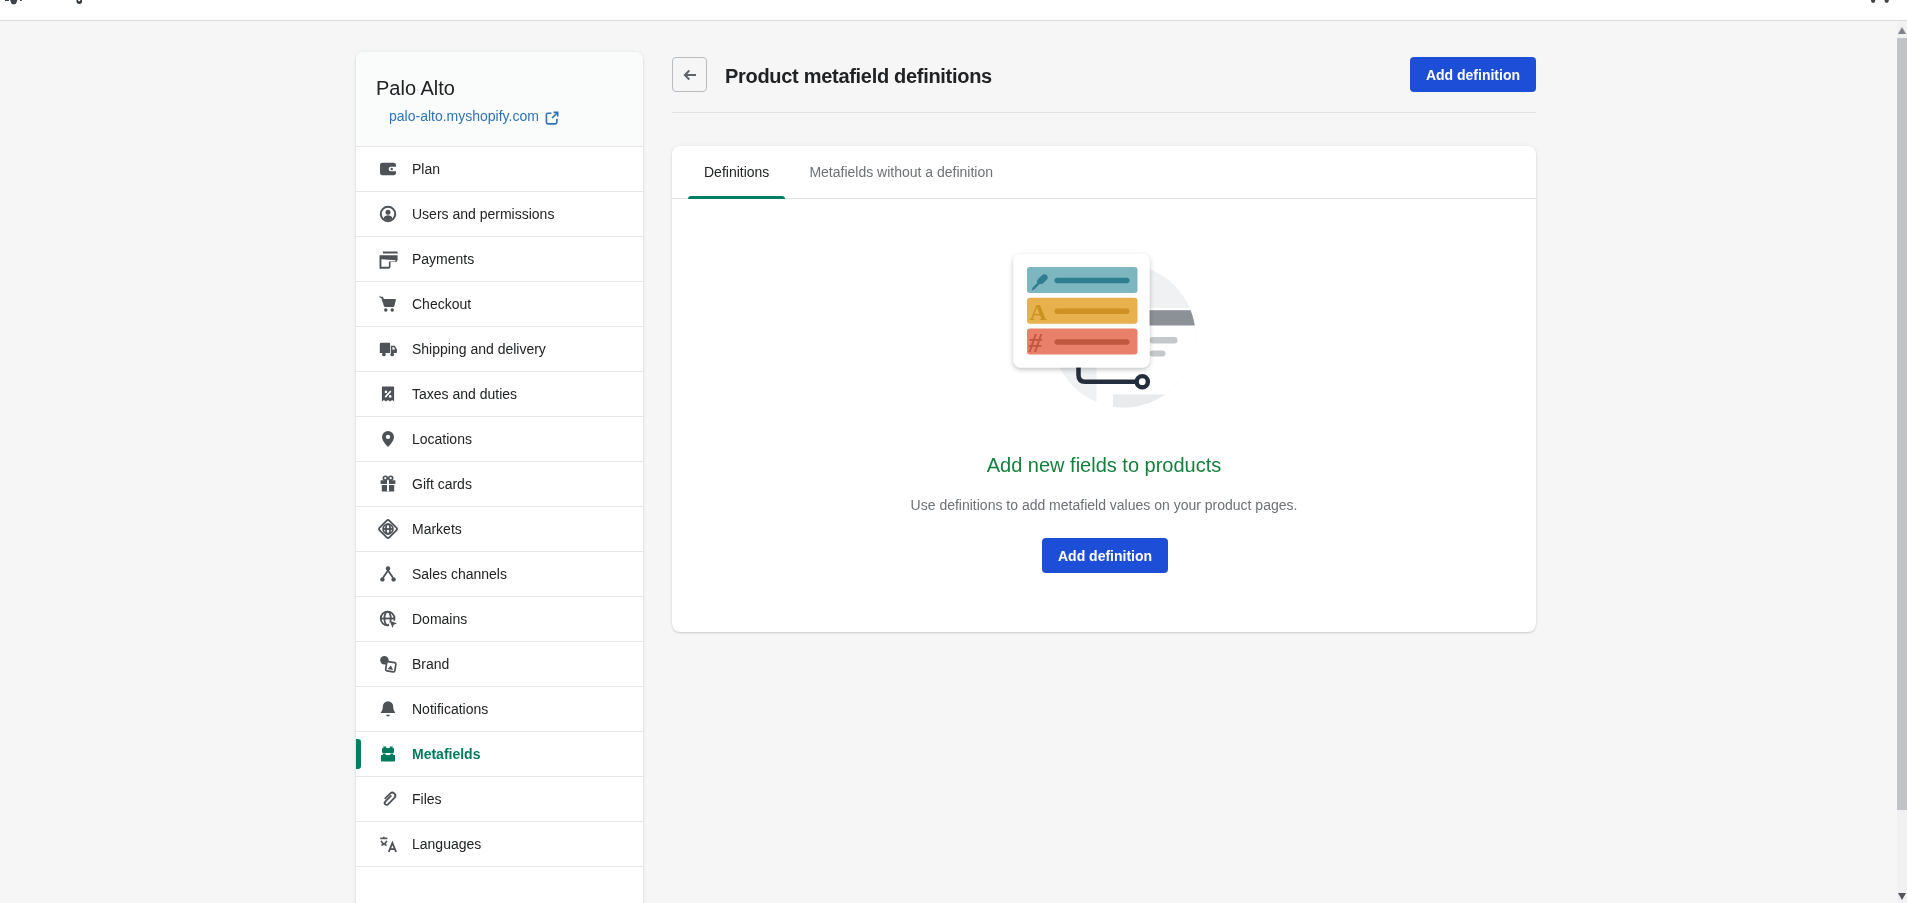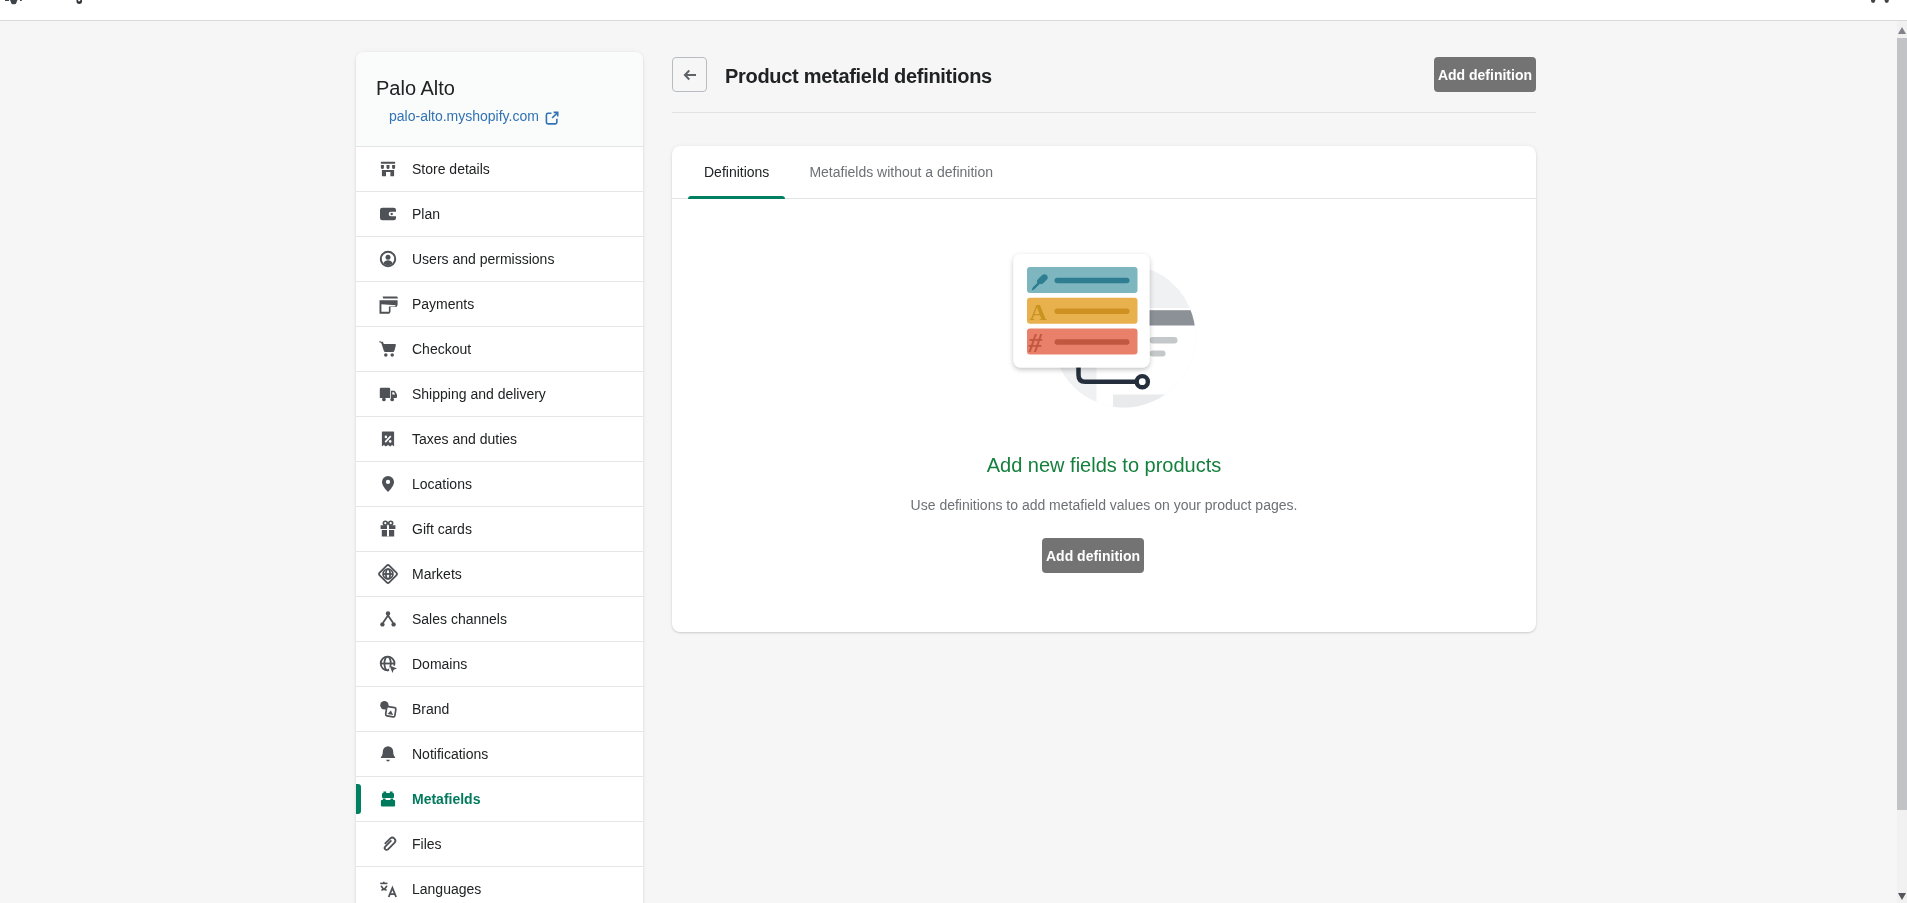--- a/index.html
+++ b/index.html
@@ -21,21 +21,21 @@
 .item { position:relative; height:45px; display:flex; align-items:center; padding-left:22px; border-bottom:1px solid #e5e6e8; }
 .item svg { width:20px; height:20px; margin-right:14px; flex:none; }
 .item .ic { fill:#4e5256; stroke:none; }
 .item span { font-size:14px; color:#202223; }
 .item.sel span { color:#007a5c; font-weight:700; }
 .item.sel::before { content:''; position:absolute; left:0; top:7px; width:5px; height:30px; background:#008060; border-radius:0 3px 3px 0; }
 
 
 .back { position:absolute; left:672px; top:57px; width:35px; height:35px; border:1px solid #b8bcc0; border-radius:4px; display:flex; align-items:center; justify-content:center; }
 .title { position:absolute; left:725px; top:63px; font-size:20px; font-weight:700; line-height:26px; color:#202223; letter-spacing:-0.3px; }
-.gbtn { position:absolute; height:35px; background:#737373; border-radius:4px; color:#fff; font-size:14px; font-weight:700; display:flex; align-items:center; padding:0 4px; }
+.gbtn { position:absolute; height:35px; background:#1d4ed8; border-radius:4px; color:#fff; font-size:14px; font-weight:700; display:flex; align-items:center; padding:0 16px; }
 .gbtn.top { right:371px; top:57px; }
 .gbtn.mid { left:1042px; top:538px; }
 .pagediv { position:absolute; left:672px; top:112px; width:864px; height:1px; background:#dfe1e3; }
 .card { position:absolute; left:672px; top:146px; width:864px; height:486px; background:#fff; border-radius:8px; box-shadow:0 0 5px rgba(23,24,24,.05), 0 1px 2px rgba(0,0,0,.15); }
 .tabs { height:53px; border-bottom:1px solid #e1e3e5; display:flex; padding-left:16px; }
 .tab { position:relative; padding:0 16px; display:flex; align-items:center; font-size:14px; color:#6d7175; }
 .tab.on { color:#202223; }
 .tab.on::after { content:''; position:absolute; left:0; right:0; bottom:-1px; height:3px; background:#008060; border-radius:3px 3px 0 0; }
 .tab + .tab { margin-left:8px; }
 .illus { position:absolute; left:1000px; top:245px; }
@@ -69,26 +69,20 @@
     <div class="store-link">
         <span>palo-alto.myshopify.com</span>
       <svg width="14" height="14" viewBox="0 0 13 13" style="margin-top:2px">
           <path d="M11 7.2 v3.3 a1.5 1.5 0 0 1-1.5 1.5 H2.8 a1.5 1.5 0 0 1-1.5-1.5 V3.6 a1.5 1.5 0 0 1 1.5-1.5 H6" fill="none" stroke="#3173b4" stroke-width="1.5"></path>
           <path d="M8 1.3 h3.8 v3.8" fill="none" stroke="#3173b4" stroke-width="1.5"></path>
           <path d="M11.4 1.7 L6.6 6.5" stroke="#3173b4" stroke-width="1.5"></path>
         </svg>
     </div>
   </div>
   <div class="nav">
-    <div class="item">
-        <svg viewBox="0 0 20 20">
-          <path class="ic" d="M2.9 2.8h14.2v2H2.9z M2.9 5.9h3v2.7a1.5 1.5 0 0 1-3 0z M8.5 5.9h3v2.7a1.5 1.5 0 0 1-3 0z M14.1 5.9h3v2.7a1.5 1.5 0 0 1-3 0z M3.9 10.9h12.2V17.2h-3.7v-4.3H8V17.2H3.9z"></path>
-        </svg>
-        <span>Store details</span>
-      </div>
     <div class="item">
         <svg viewBox="0 0 20 20">
           <path class="ic" d="M4.3 3.8h11.4A2.3 2.3 0 0 1 18 6.1v7.8a2.3 2.3 0 0 1-2.3 2.3H4.3A2.3 2.3 0 0 1 2 13.9V6.1a2.3 2.3 0 0 1 2.3-2.3z"></path>
           <path d="M13 7.7 a2.3 2.3 0 0 0 0 4.6 H18.2 V7.7z" fill="#fff"></path>
           <circle cx="13.7" cy="10" r="1.2" class="ic"></circle>
         </svg>
         <span>Plan</span>
       </div>
     <div class="item">
         <svg viewBox="0 0 20 20">

